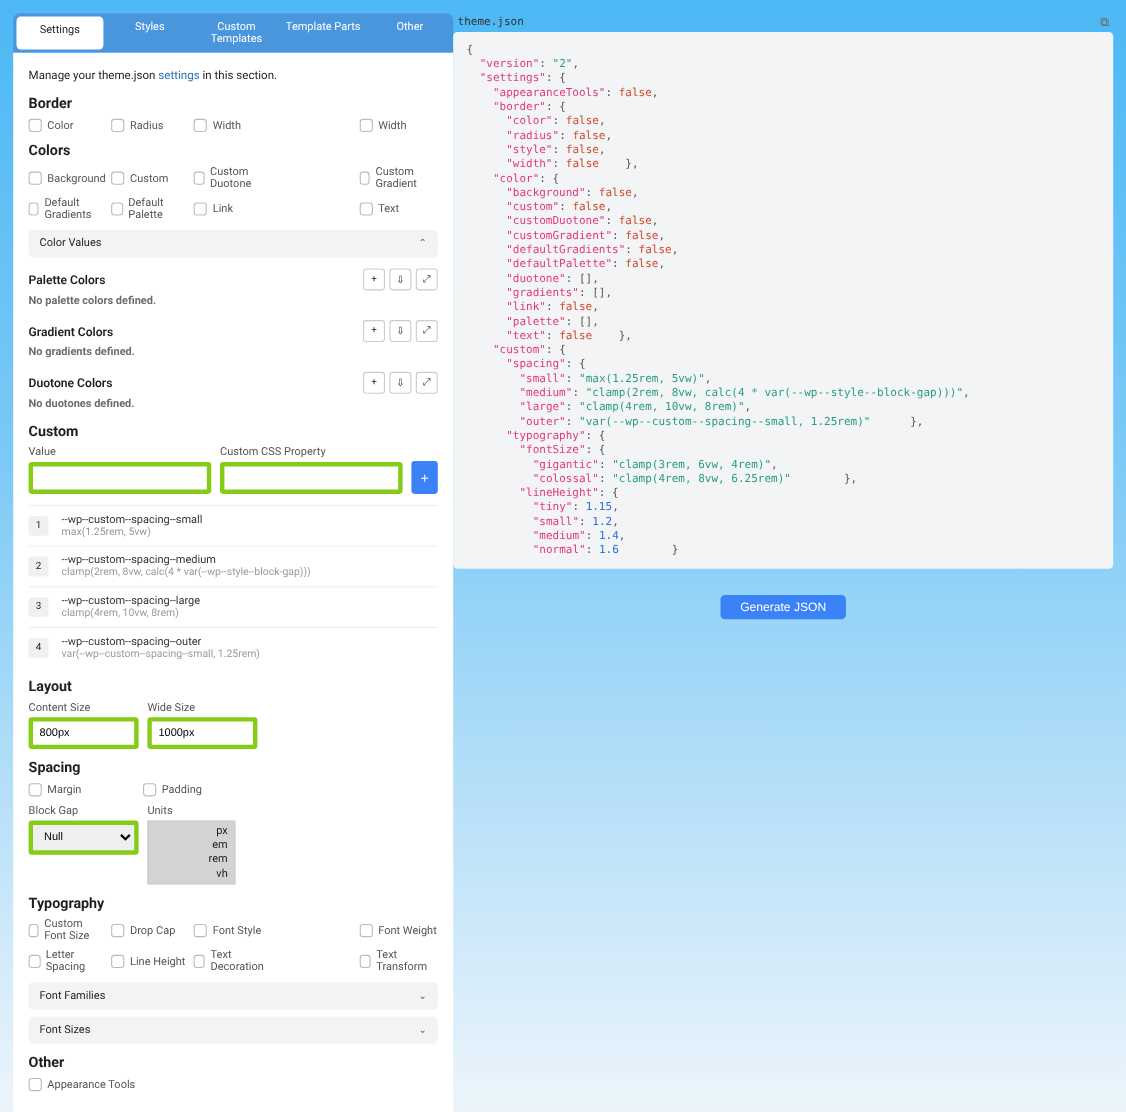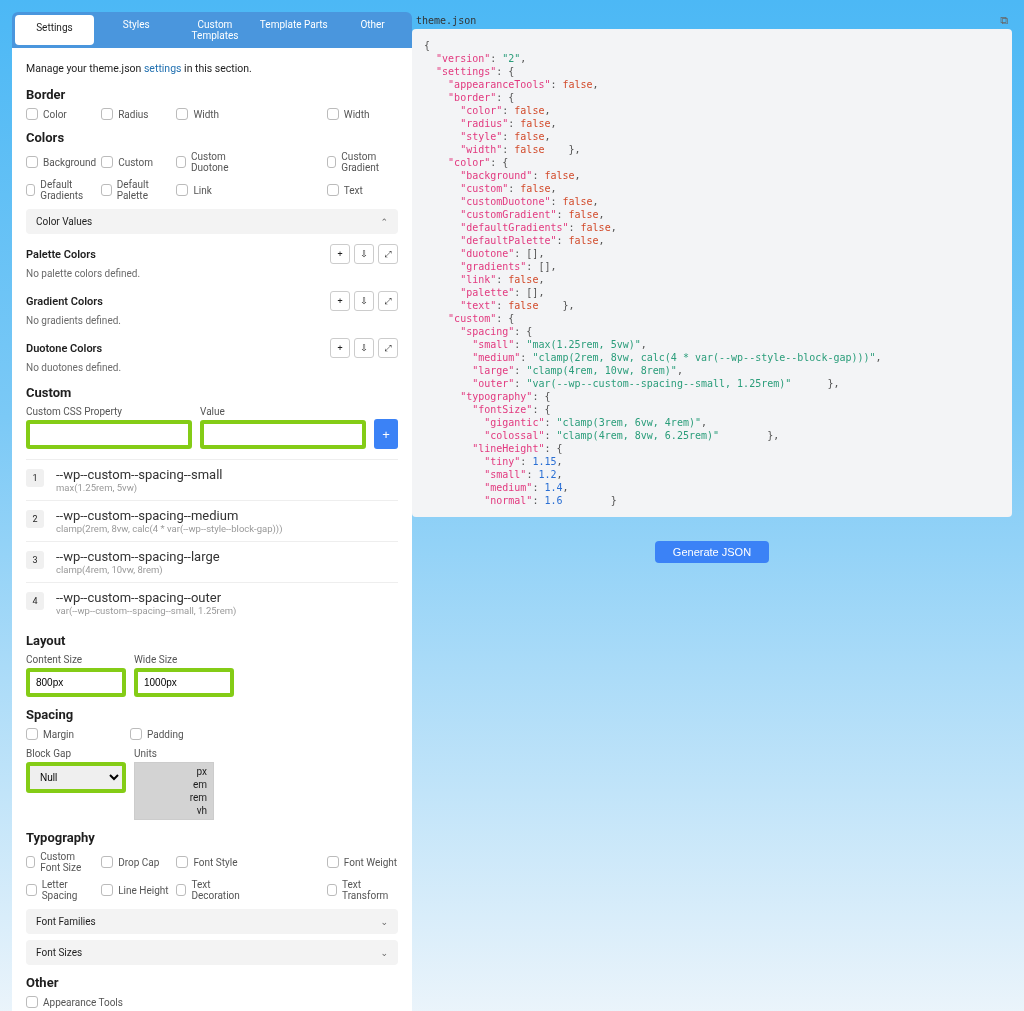--- a/index.html
+++ b/index.html
@@ -67,21 +67,21 @@
 .btn-group { display: flex; gap: 4px; }
 .mini-btn {
   width: 20px; height: 20px;
   border: 1px solid #ccc;
   border-radius: 3px;
   background: #fff;
   font-size: 9px;
   display: flex; align-items: center; justify-content: center;
   cursor: pointer;
 }
-.empty-msg { font-size: 10px; color: #6b6b6b; margin-bottom: 12px; }
+.empty-msg { font-size: 10px; color: #6b6b6b; margin-bottom: 12px; font-weight: bold; }
 .form-row { display: flex; gap: 8px; margin: 6px 0 10px; }
 .form-col { flex: 1; }
 .form-col label { font-size: 10px; color: #555; display: block; margin-bottom: 3px; }
 .form-col input, .form-col select {
   width: 100%;
   border: 4px solid #84cc16;
   border-radius: 3px;
   padding: 5px 6px;
   font-size: 10px;
 }
@@ -103,21 +103,21 @@
   border-top: 1px solid #eee;
 }
 .custom-list .num {
   width: 18px; height: 18px;
   border-radius: 3px;
   background: #f0f0f0;
   display: flex; align-items: center; justify-content: center;
   font-size: 9px;
   margin-top: 2px;
 }
-.custom-list .key { font-size: 13px; color: #333; }
+.custom-list .key { font-size: 10px; color: #333; }
 .custom-list .val { font-size: 9.5px; color: #999; }
 .unit-list {
   border: 1px solid #ccc; background: #d3d3d3;
   padding: 2px 0;
   font-size: 10px;
   width: 80px;
 }
 .unit-list div { padding: 1px 6px; text-align: right; }
 .json-header {
   display: flex;
@@ -263,25 +263,25 @@
               <div class="mini-btn">⇩</div>
               <div class="mini-btn">⤢</div>
             </div>
           </div>
           <div class="empty-msg">No duotones defined.</div>
         </div>
 
       <div class="section-title">Custom</div>
       <div class="form-row">
         <div class="form-col">
+          <label>Value</label>
+          <input type="text" style="">
+        </div>
+        <div class="form-col">
           <label>Custom CSS Property</label>
-          <input type="text" style="">
-        </div>
-        <div class="form-col">
-          <label>Value</label>
           <input type="text" style="">
         </div>
         <button class="add-btn">+</button>
       </div>
       <div class="custom-list" id="custom-items">
           <div class="item">
             <div class="num">1</div>
             <div>
               <div class="key">--wp--custom--spacing--small</div>
               <div class="val">max(1.25rem, 5vw)</div>

